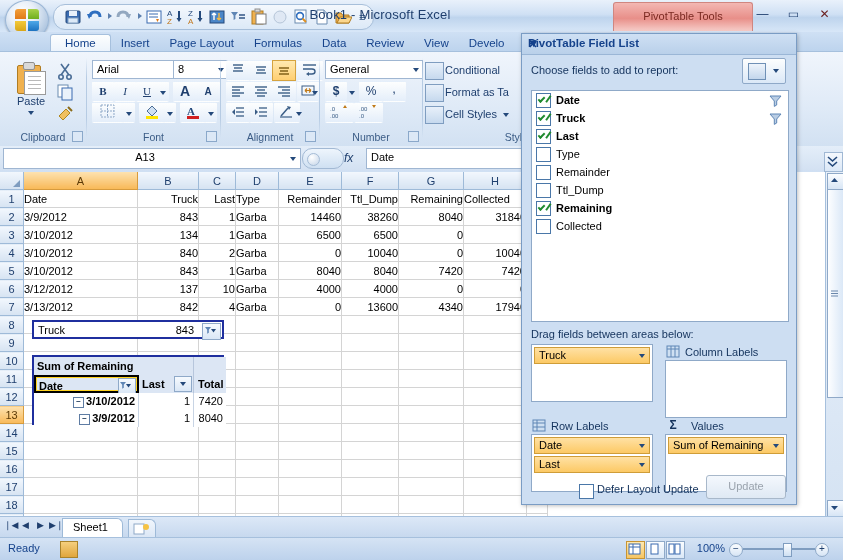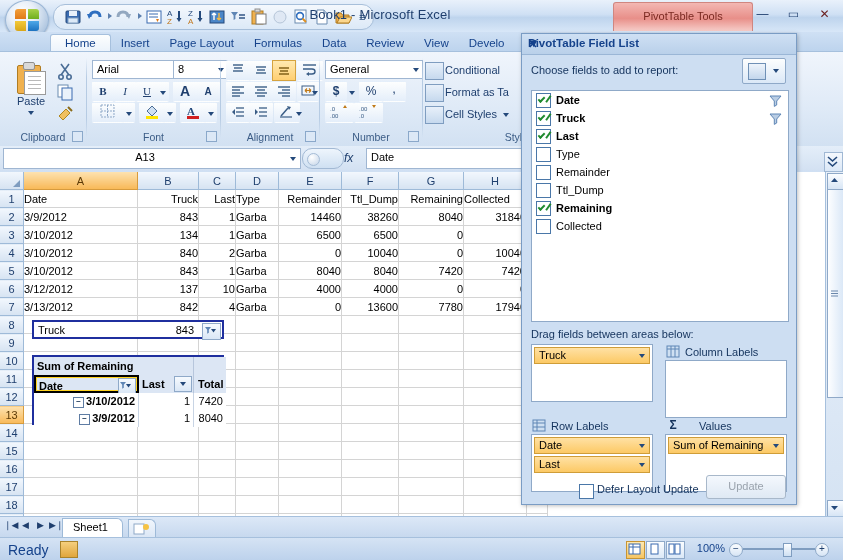--- a/index.html
+++ b/index.html
@@ -183,21 +183,21 @@
   .stab{position:absolute;left:62px;top:1px;height:19px;padding:2px 14px 0 10px;
     background:#fff;font-size:11px;color:#000;
     border:1px solid #9ebad8;border-bottom:none;border-radius:0 6px 0 0;}
   .stab-new{position:absolute;left:128px;top:2px;width:26px;height:17px;
     background:linear-gradient(#f1f6fc,#dbe7f6);border:1px solid #9ebad8;border-bottom:none;
     border-radius:0 6px 0 0;}
 
   
   .status{position:absolute;left:0;bottom:0;width:843px;height:22px;
     background:linear-gradient(#d5e3f4,#bdd2ec);border-top:1px solid #a6c0dd;}
-  .st-ready{position:absolute;left:8px;top:4px;font-size:14px;color:#15428b;}
+  .st-ready{position:absolute;left:8px;top:4px;font-size:11px;color:#15428b;}
   .st-ico{position:absolute;left:60px;top:3px;width:16px;height:15px;
     background:linear-gradient(#f5cf7e,#e0a63c);border:1px solid #a9832c;}
   .viewbtns{position:absolute;right:158px;top:3px;display:flex;gap:1px;}
   .vb{width:17px;height:16px;background:linear-gradient(#fbfdff,#dbe8f7);border:1px solid #8fa9c8;}
   .vb.on{background:linear-gradient(#ffe9b0,#f7c562);border-color:#c79433;}
   .zoomlbl{position:absolute;right:118px;top:4px;font-size:11px;color:#15428b;}
   .zslider{position:absolute;right:14px;top:4px;width:100px;height:14px;}
   .ztrack{position:absolute;left:14px;right:14px;top:6px;height:2px;background:#7f9dc0;}
   .zknob{position:absolute;left:54px;top:1px;width:7px;height:12px;
     background:linear-gradient(#fdfeff,#cfe0f2);border:1px solid #7f9dc0;}
@@ -695,21 +695,21 @@
         <td class="cell"></td>
       </tr>
       <tr>
         <td class="rhead">7</td>
         <td class="cell">3/13/2012</td>
         <td class="cell r">842</td>
         <td class="cell r">4</td>
         <td class="cell">Garba</td>
         <td class="cell r">0</td>
         <td class="cell r">13600</td>
-        <td class="cell r">7780</td>
+        <td class="cell r">4340</td>
         <td class="cell r">17940</td>
         <td class="cell"></td>
       </tr>
 
       <tr>
             <td class="rhead">8</td>
             <td class="cell"></td>
             <td class="cell"></td>
             <td class="cell"></td>
             <td class="cell"></td>
@@ -1098,21 +1098,21 @@
           <div class="pill">
             <span>Last</span>
             <i class="caret pc"></i>
           </div>
         </div>
       </div>
 
       <div class="az" style="left:134px;top:90px">
         <div class="az-hd">
           <span class="zi" style="font-size:12px;font-weight:bold;color:#13325c;text-align:center;line-height:13px">Σ</span>
-          <span style="margin-left:14px">Values</span>
+          <span style="margin-left:6px">Values</span>
         </div>
         <div class="az-box">
           <div class="pill">
             <span>Sum of  Remaining</span>
             <i class="caret pc"></i>
           </div>
         </div>
       </div>
     </div>
 

